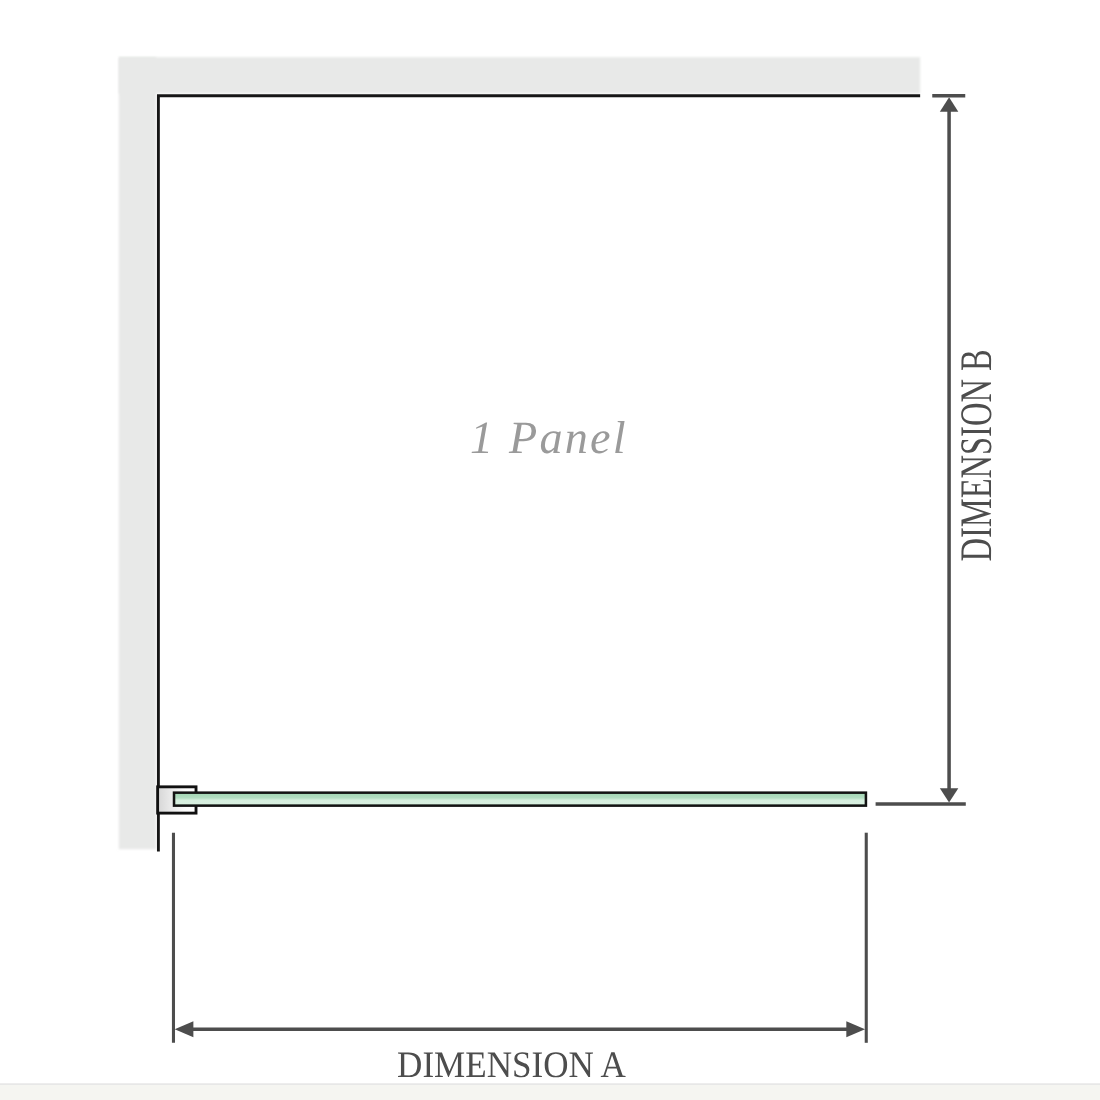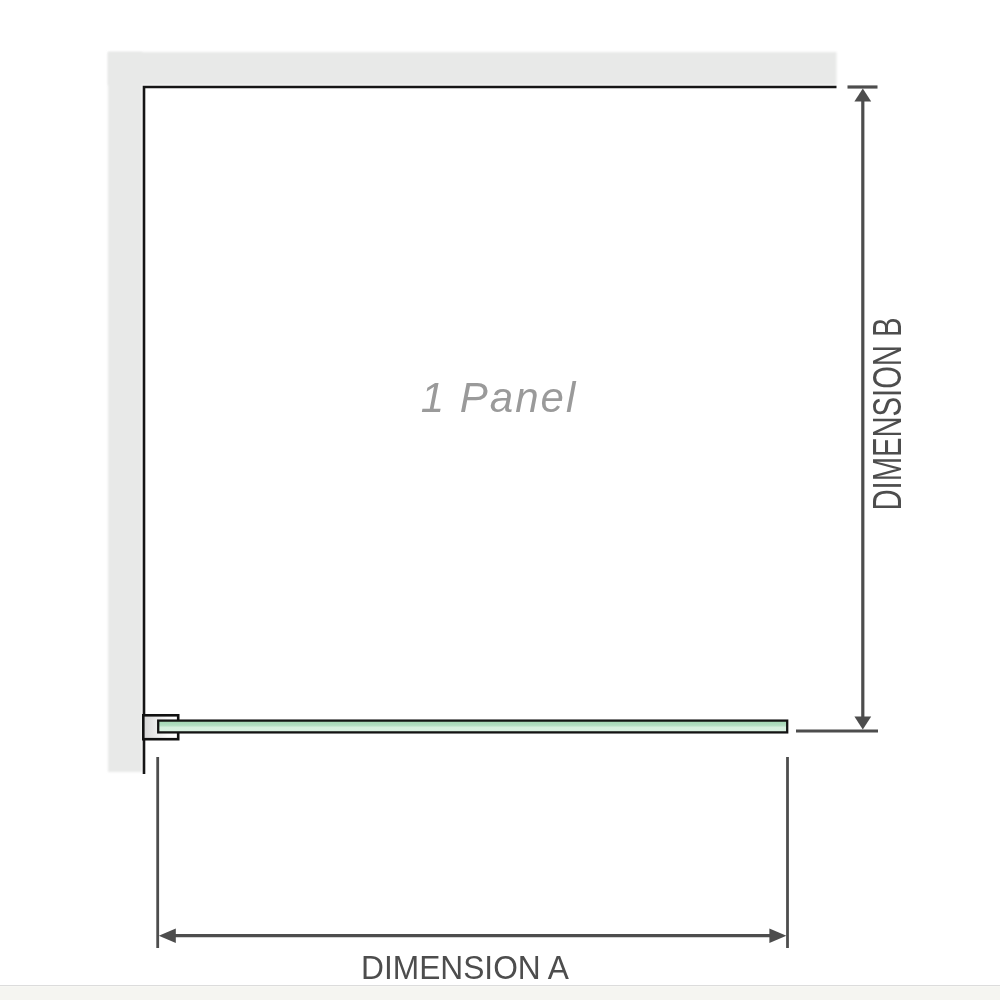--- a/index.html
+++ b/index.html
@@ -1,17 +1,17 @@
 <!DOCTYPE html>
 <html><head>
 <meta charset="utf-8">
 <style>
   html,body{margin:0;padding:0;background:#ffffff;}
   .page{position:relative;width:1000px;height:1000px;overflow:hidden;
-        font-family:Liberation Sans, sans-serif;}
+        font-family:Liberation Serif, serif;}
   svg{position:absolute;left:0;top:0;}
 </style>
 </head>
 <body>
 <div class="page">
 <svg width="1000" height="1000" viewBox="0 0 1000 1000">
   <defs>
     <linearGradient id="glassGrad" x1="0" y1="0" x2="0" y2="1">
       <stop offset="0%" stop-color="#a0d5b1"></stop>
       <stop offset="40%" stop-color="#b2ddc1"></stop>

